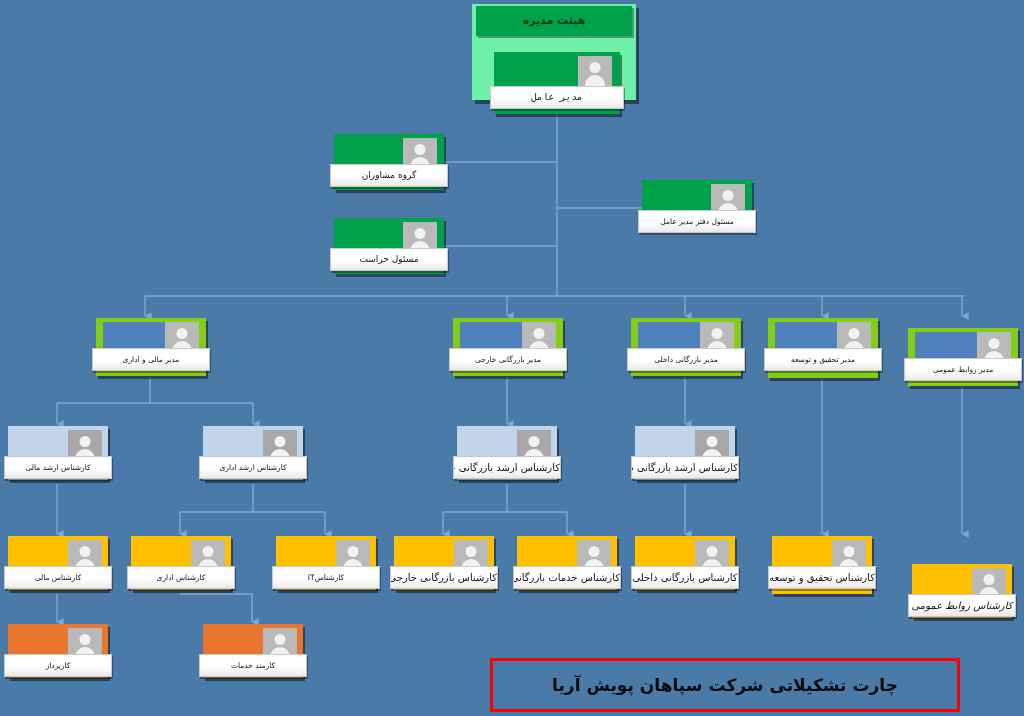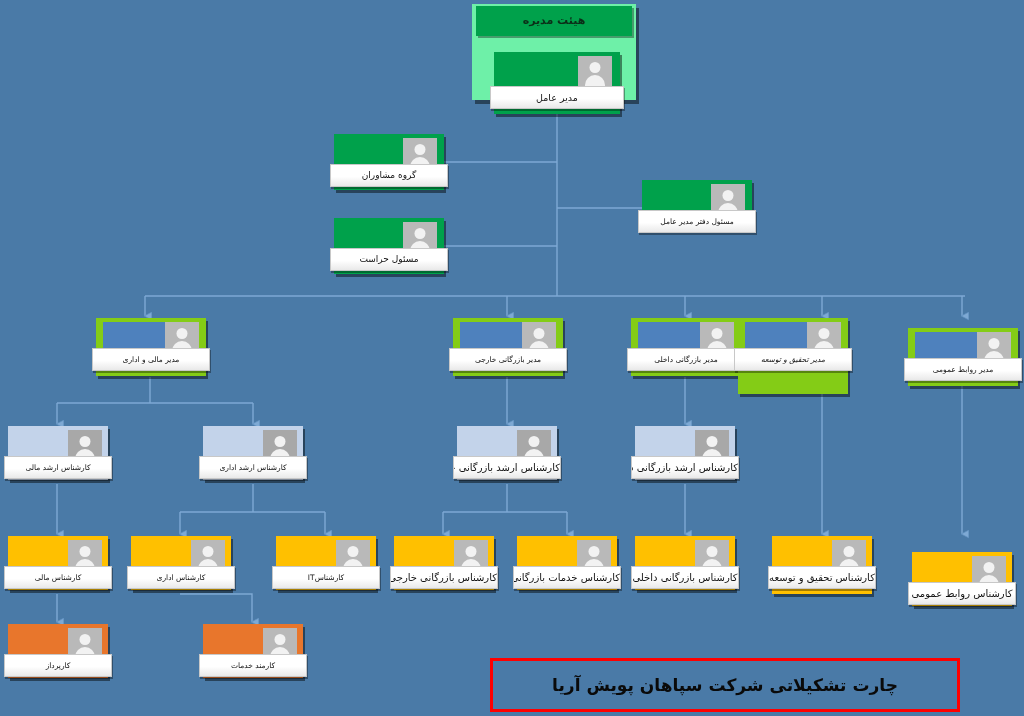--- a/index.html
+++ b/index.html
@@ -103,21 +103,21 @@
     width:156px;height:30px;
     background:#00a14b;
     color:#0b2e18;
     font-size:11px;
     font-weight:bold;
     text-align:center;
     line-height:30px;
     direction:rtl;
     box-shadow:2px 2px 0 rgba(0,0,0,.35);
   }
-  #ceo-node{left:494px;top:52px;width:126px;height:62px;}
+  #ceo-node{left:494px;top:52px;width:126px;height:62px;font-family:Liberation Mono, monospace;}
   #ceo-node .label{top:34px;font-size:9.5px;}
 
   
   #title-box{
     position:absolute;
     left:450px;top:658px;
     width:470px;height:54px;
     border:3px solid #ff0000;
     box-sizing:border-box;
     background:#4a7aa7;
@@ -257,21 +257,21 @@
   </div>
   <div class="node blue" style="left:631px;top:318px;width:110px;height:58px;">
     <div class="card">
       <div class="photo-row">
         <div class="avatar"></div>
         <div class="photo-fill"></div>
       </div>
       <div class="label tiny">مدیر بازرگانی داخلی</div>
     </div>
   </div>
-  <div class="node blue" style="left:738px;top:318px;width:110px;height:76px;font-style:italic;">
+  <div class="node blue" style="left:768px;top:318px;width:110px;height:60px;">
     <div class="card">
       <div class="photo-row">
         <div class="avatar"></div>
         <div class="photo-fill"></div>
       </div>
       <div class="label tiny">مدیر تحقیق و توسعه</div>
     </div>
   </div>
   <div class="node blue" style="left:908px;top:328px;width:110px;height:58px;">
     <div class="card">
@@ -376,21 +376,21 @@
   </div>
   <div class="node yellow" style="left:772px;top:536px;width:100px;height:58px;">
     <div class="card">
       <div class="photo-row">
         <div class="avatar"></div>
         <div class="photo-fill"></div>
       </div>
       <div class="label xtiny">کارشناس تحقیق و توسعه</div>
     </div>
   </div>
-  <div class="node yellow" style="left:912px;top:552px;width:100px;height:54px;">
+  <div class="node yellow" style="left:912px;top:564px;width:100px;height:54px;font-style:italic;">
     <div class="card">
       <div class="photo-row">
         <div class="avatar"></div>
         <div class="photo-fill"></div>
       </div>
       <div class="label xtiny">کارشناس روابط عمومی</div>
     </div>
   </div>
 
   <div class="node orange" style="left:8px;top:624px;width:100px;height:54px;">

